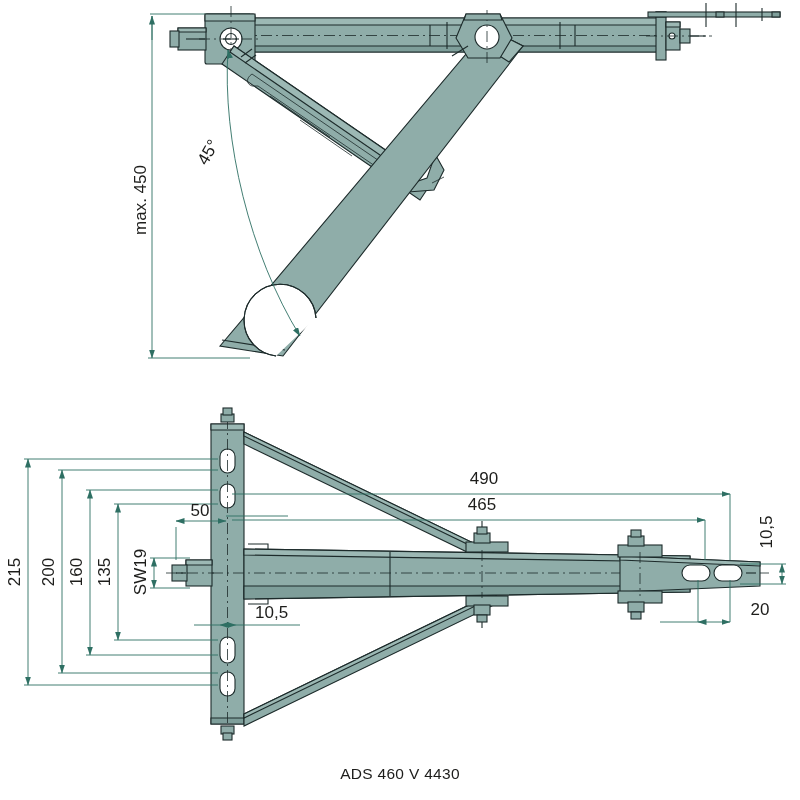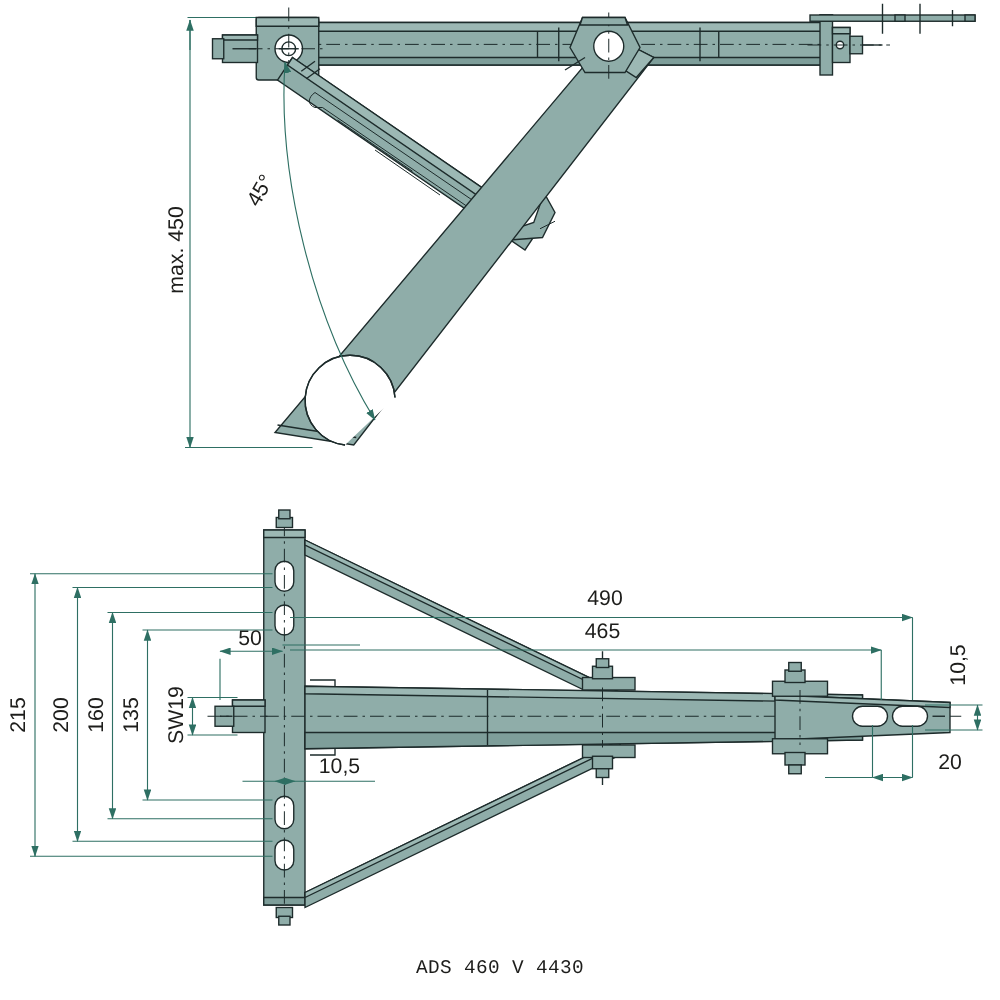--- a/index.html
+++ b/index.html
@@ -1,21 +1,21 @@
 <!DOCTYPE html>
 <html><head>
 <meta charset="utf-8">
 <style>
   html,body{margin:0;padding:0;background:#ffffff;}
   body{width:800px;height:800px;overflow:hidden;
        font-family:"Liberation Sans","DejaVu Sans",sans-serif;}
   #stage{position:relative;width:800px;height:800px;background:#fff;}
   #dwg{position:absolute;left:0;top:0;}
   .capwrap{position:absolute;left:0;top:765px;width:800px;text-align:center;}
-  .cap{font-size:15.5px;color:#1d1d1b;letter-spacing:.3px;font-family:Liberation Mono, monospace;}
+  .cap{font-size:15.5px;color:#1d1d1b;letter-spacing:.3px;}
 </style>
 </head>
 <body>
 
 <div id="stage">
 
 <svg id="dwg" width="800" height="800" viewBox="0 0 800 800">
 
   <defs>
     <marker id="ah" markerWidth="9" markerHeight="9" refX="8.5" refY="3" orient="auto" markerUnits="userSpaceOnUse">

